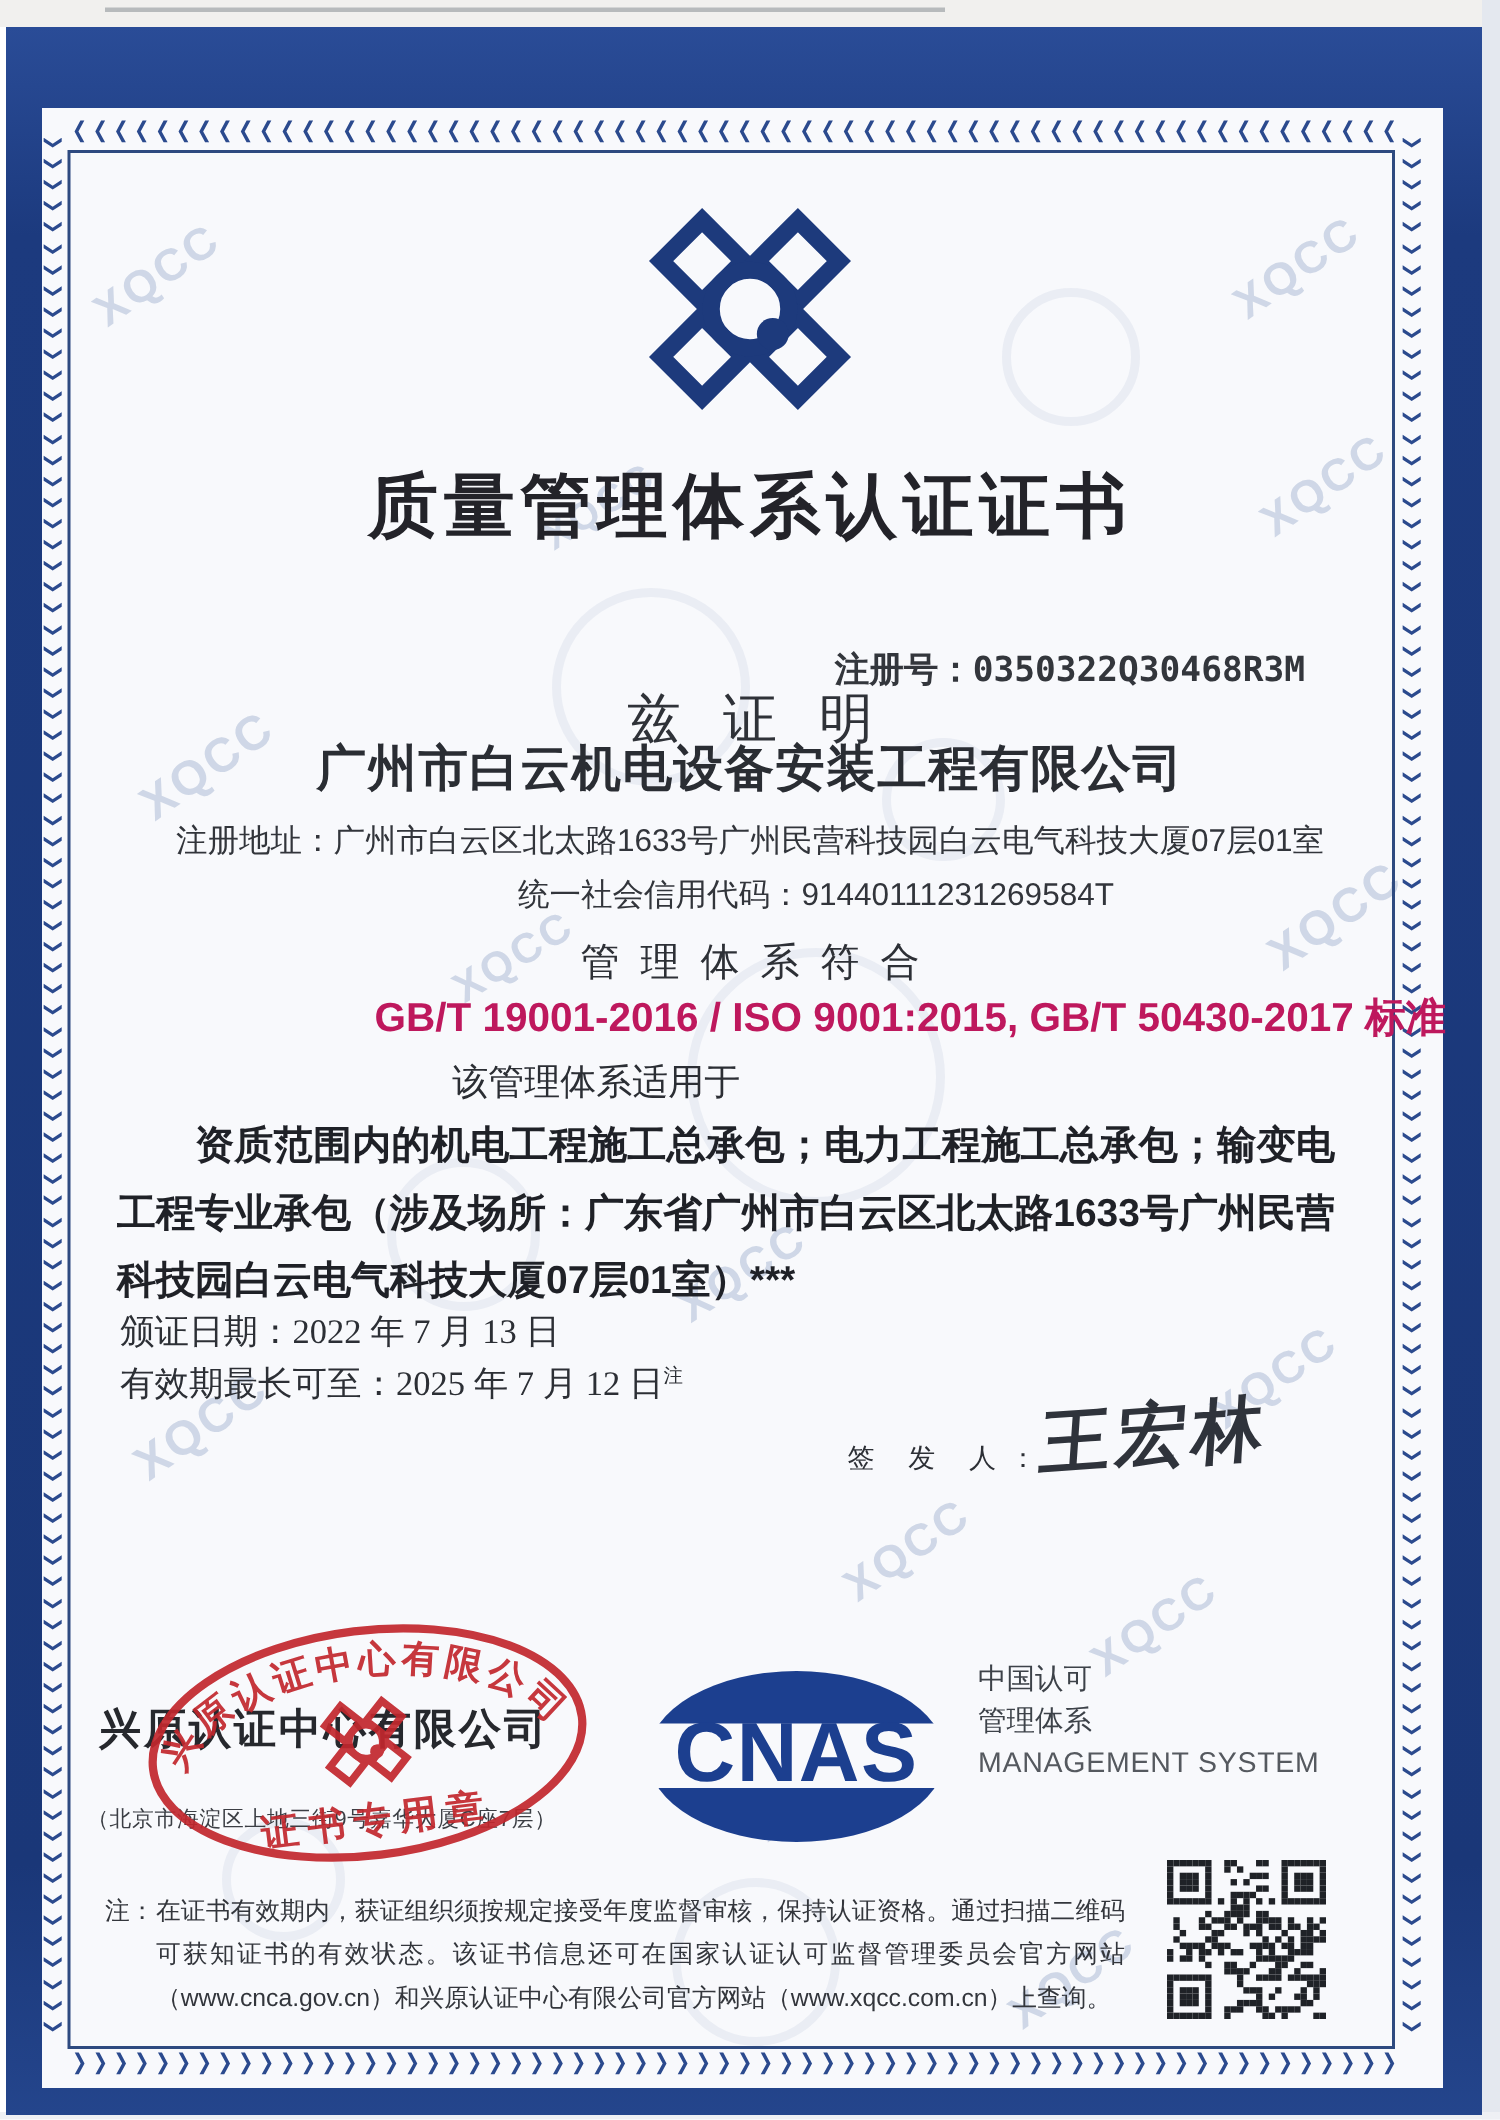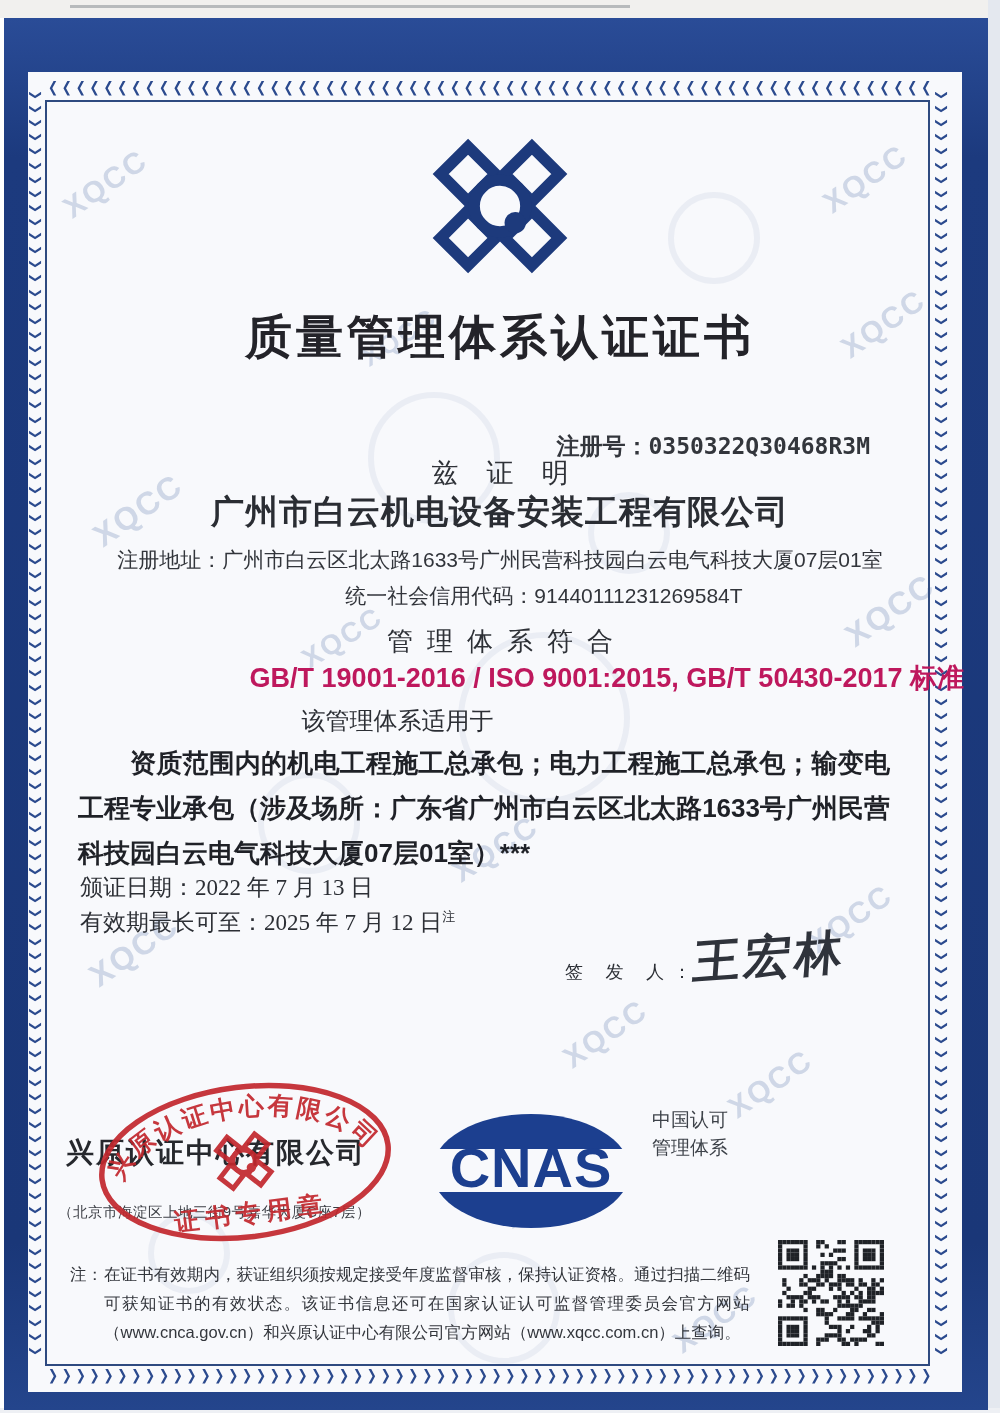--- a/index.html
+++ b/index.html
@@ -34,21 +34,21 @@
   
   #wm-layer{left:28px;top:72px;width:934px;height:1320px;overflow:hidden;pointer-events:none;}
   .wm{position:absolute;font-weight:bold;color:rgba(165,182,209,0.50);letter-spacing:2px;white-space:nowrap;}
   .wm-ring{position:absolute;border:6px solid rgba(120,140,175,0.10);border-radius:50%;}
   
   .logo-main{left:424px;top:126px;width:152px;height:160px;color:#1d3a7c;}
   .title{left:0;top:306px;width:1000px;text-align:center;font-size:47px;font-weight:bold;
     color:#232329;letter-spacing:4px;}
   .reg-line{left:360px;top:391px;width:510px;text-align:right;font-size:23px;font-weight:bold;color:#33363c;margin-top:40px;}
   .reg-line .num{font-family:"DejaVu Sans Mono","Liberation Mono",monospace;font-weight:bold;letter-spacing:0px;}
-  .certify{left:0;top:455px;width:1000px;text-align:center;font-size:27px;color:#2f3238;
+  .certify{left:0;top:455px;width:1000px;text-align:center;font-size:36px;color:#2f3238;
     font-family:"Liberation Serif","DejaVu Serif",serif;letter-spacing:28px;text-indent:28px;}
   .company{left:0;top:490px;width:1000px;text-align:center;font-size:33px;font-weight:bold;color:#2a2d33;letter-spacing:1px;}
   .addr{left:0;top:546px;width:1000px;text-align:center;font-size:21px;color:#32353b;}
   .credit{left:0;top:582px;width:1000px;text-align:center;font-size:21px;color:#32353b;margin-left:44px;}
   .sys-heading{left:0;top:624px;width:1000px;text-align:center;font-size:26px;color:#2d3036;
     font-family:"Liberation Serif","DejaVu Serif",serif;letter-spacing:14px;text-indent:14px;}
   .standards{left:0;top:660px;width:964px;text-align:right;font-size:27px;font-weight:bold;color:#be185d;}
   .scope-heading{left:0;top:705px;width:795px;text-align:center;font-size:24px;color:#2b2e34;}
   .scope{left:78px;top:741px;width:812px;font-size:26px;font-weight:bold;color:#1f2127;
     line-height:45px;text-indent:2em;text-align:justify;}
@@ -476,20 +476,21 @@
 </svg>
 
 <svg class="abs cnas" viewBox="0 0 206 122">
   <ellipse cx="103" cy="61" rx="99" ry="57" fill="#1c3f8f"></ellipse>
   <rect x="0" y="39" width="206" height="43" fill="#f8f9fc"></rect>
   <text x="103" y="77" text-anchor="middle" font-size="56" font-weight="bold" fill="#1c3f8f" font-family="Liberation Sans, DejaVu Sans, sans-serif" letter-spacing="1">CNAS</text>
 </svg>
 <div class="abs accr">
   <div>中国认可</div>
   <div>管理体系</div>
+  <div class="en">MANAGEMENT SYSTEM</div>
 </div>
 
 <div class="abs footnote">
   <span class="lbl">注：</span>
   <span class="txt">在证书有效期内，获证组织须按规定接受年度监督审核，保持认证资格。通过扫描二维码可获知证书的有效状态。该证书信息还可在国家认证认可监督管理委员会官方网站（www.cnca.gov.cn）和兴原认证中心有限公司官方网站（www.xqcc.com.cn）上查询。</span>
 </div>
 <svg class="abs qr" id="qr" viewBox="0 0 106 106">
     <rect x="0.00" y="0.00" width="4.24" height="4.24" fill="#1f2227"></rect>
     <rect x="4.24" y="0.00" width="4.24" height="4.24" fill="#1f2227"></rect>
     <rect x="8.48" y="0.00" width="4.24" height="4.24" fill="#1f2227"></rect>

